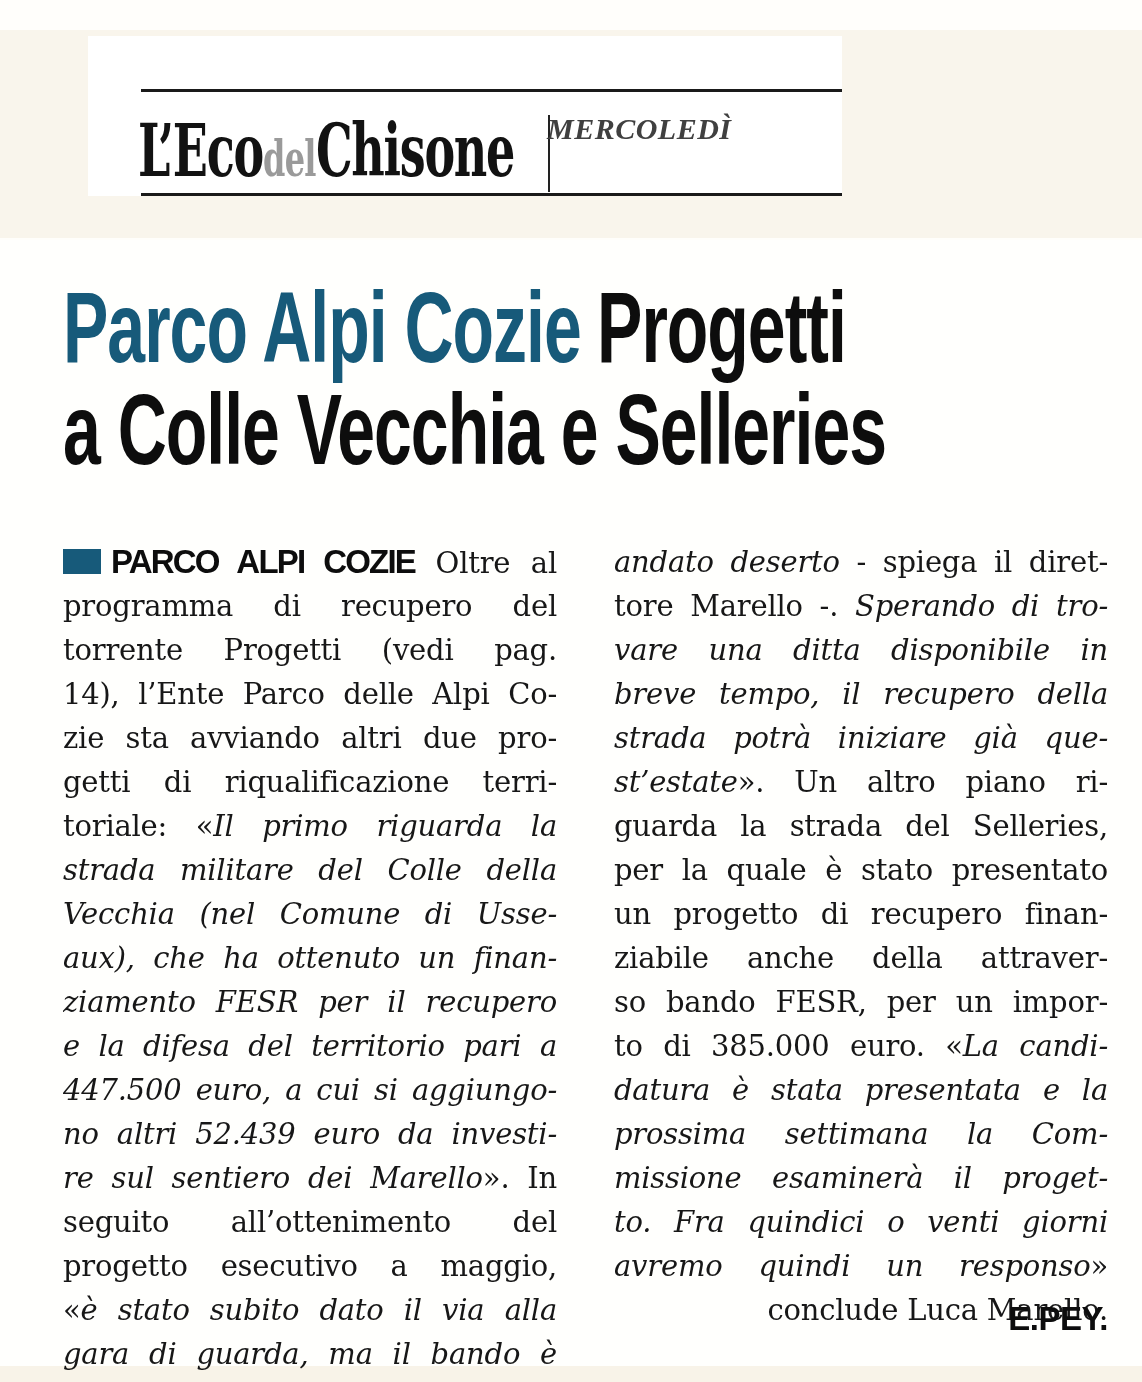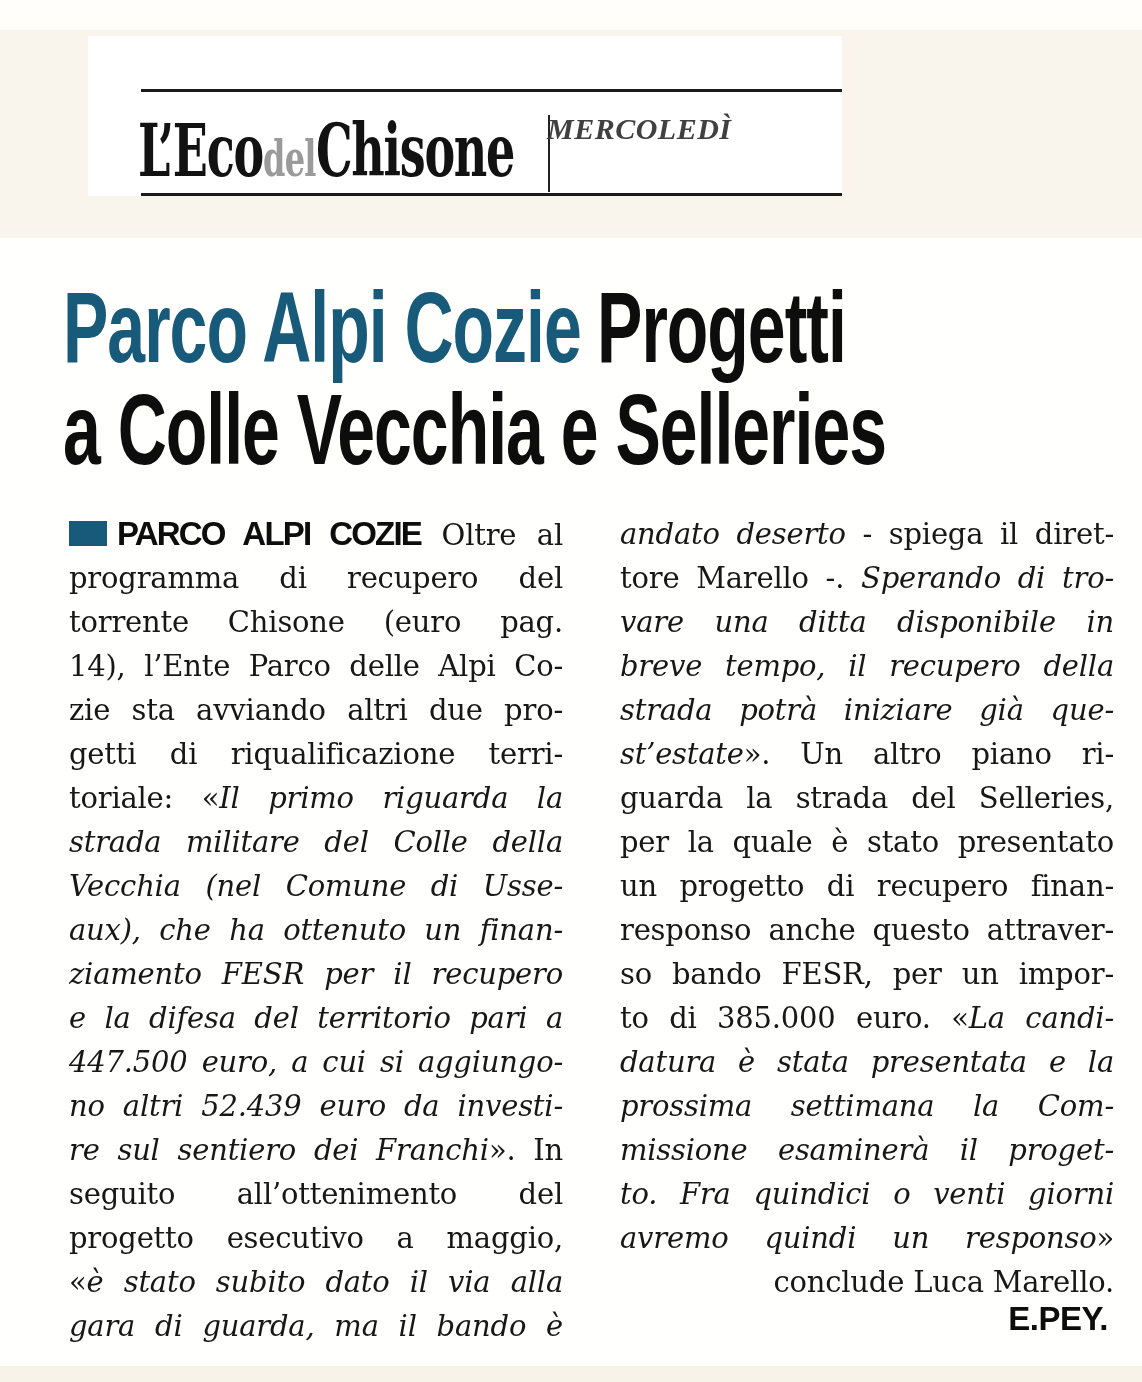--- a/index.html
+++ b/index.html
@@ -42,21 +42,21 @@
   .hl-line{
     font-family:"Liberation Sans", sans-serif;font-weight:bold;
     font-size:100px;line-height:102px;letter-spacing:-1.5px;
     white-space:nowrap;color:#0d0d0d;
     transform:scaleX(0.68);transform-origin:left top;
   }
   .hl-kicker{color:var(--teal);}
   .hl-rest{margin-left:24px;}
 
   
-  .col{position:absolute;top:512px;width:494px;margin-left:6px;}
+  .col{position:absolute;top:540px;width:494px;}
   .col-1{left:63px;}
   .col-2{left:614px;}
   .line{
     height:44px;line-height:44px;overflow:hidden;
     text-align:justify;
     font-size:29px;letter-spacing:-0.2px;color:var(--ink);
   }
   .line:not(.no-j)::after{content:"";display:inline-block;width:100%;height:0;}
   .no-j{text-align:right;}
   .run-r{font-style:normal;}
@@ -94,49 +94,49 @@
 </div>
 
 <div class="headline">
   <div class="hl-line"><span class="hl-kicker">Parco Alpi Cozie</span><span class="hl-rest">Progetti</span></div>
   <div class="hl-line">a Colle Vecchia e Selleries</div>
 </div>
 
 <div class="col col-1" id="col1">
     <div class="line"><span class="bullet-square"></span><span class="run-tag">PARCO ALPI COZIE</span><span class="run-r"> Oltre al</span></div>
     <div class="line"><span class="run-r">programma di recupero del</span></div>
-    <div class="line"><span class="run-r">torrente Chisone (euro pag.</span></div>
+    <div class="line"><span class="run-r">torrente Progetti (vedi pag.</span></div>
     <div class="line"><span class="run-r">14), l’Ente Parco delle Alpi Co-</span></div>
     <div class="line"><span class="run-r">zie sta avviando altri due pro-</span></div>
     <div class="line"><span class="run-r">getti di riqualificazione terri-</span></div>
     <div class="line"><span class="run-r">toriale: «</span><span class="run-i">Il primo riguarda la</span></div>
     <div class="line"><span class="run-i">strada militare del Colle della</span></div>
     <div class="line"><span class="run-i">Vecchia (nel Comune di Usse-</span></div>
     <div class="line"><span class="run-i">aux), che ha ottenuto un finan-</span></div>
     <div class="line"><span class="run-i">ziamento FESR per il recupero</span></div>
     <div class="line"><span class="run-i">e la difesa del territorio pari a</span></div>
     <div class="line"><span class="run-i">447.500 euro, a cui si aggiungo-</span></div>
     <div class="line"><span class="run-i">no altri 52.439 euro da investi-</span></div>
-    <div class="line"><span class="run-i">re sul sentiero dei Franchi</span><span class="run-r">». In</span></div>
+    <div class="line"><span class="run-i">re sul sentiero dei Marello</span><span class="run-r">». In</span></div>
     <div class="line"><span class="run-r">seguito all’ottenimento del</span></div>
     <div class="line"><span class="run-r">progetto esecutivo a maggio,</span></div>
     <div class="line"><span class="run-r">«</span><span class="run-i">è stato subito dato il via alla</span></div>
     <div class="line"><span class="run-i">gara di guarda, ma il bando è</span></div>
   </div>
 <div class="col col-2" id="col2">
     <div class="line"><span class="run-i">andato deserto</span><span class="run-r"> - spiega il diret-</span></div>
     <div class="line"><span class="run-r">tore Marello -. </span><span class="run-i">Sperando di tro-</span></div>
     <div class="line"><span class="run-i">vare una ditta disponibile in</span></div>
     <div class="line"><span class="run-i">breve tempo, il recupero della</span></div>
     <div class="line"><span class="run-i">strada potrà iniziare già que-</span></div>
     <div class="line"><span class="run-i">st’estate</span><span class="run-r">». Un altro piano ri-</span></div>
     <div class="line"><span class="run-r">guarda la strada del Selleries,</span></div>
     <div class="line"><span class="run-r">per la quale è stato presentato</span></div>
     <div class="line"><span class="run-r">un progetto di recupero finan-</span></div>
-    <div class="line"><span class="run-r">responso anche questo attraver-</span></div>
+    <div class="line"><span class="run-r">ziabile anche della attraver-</span></div>
     <div class="line"><span class="run-r">so bando FESR, per un impor-</span></div>
     <div class="line"><span class="run-r">to di 385.000 euro. «</span><span class="run-i">La candi-</span></div>
     <div class="line"><span class="run-i">datura è stata presentata e la</span></div>
     <div class="line"><span class="run-i">prossima settimana la Com-</span></div>
     <div class="line"><span class="run-i">missione esaminerà il proget-</span></div>
     <div class="line"><span class="run-i">to. Fra quindici o venti giorni</span></div>
     <div class="line"><span class="run-i">avremo quindi un responso</span><span class="run-r">»</span></div>
     <div class="line no-j"><span class="run-r">conclude Luca Marello.</span></div>
   </div>
 

